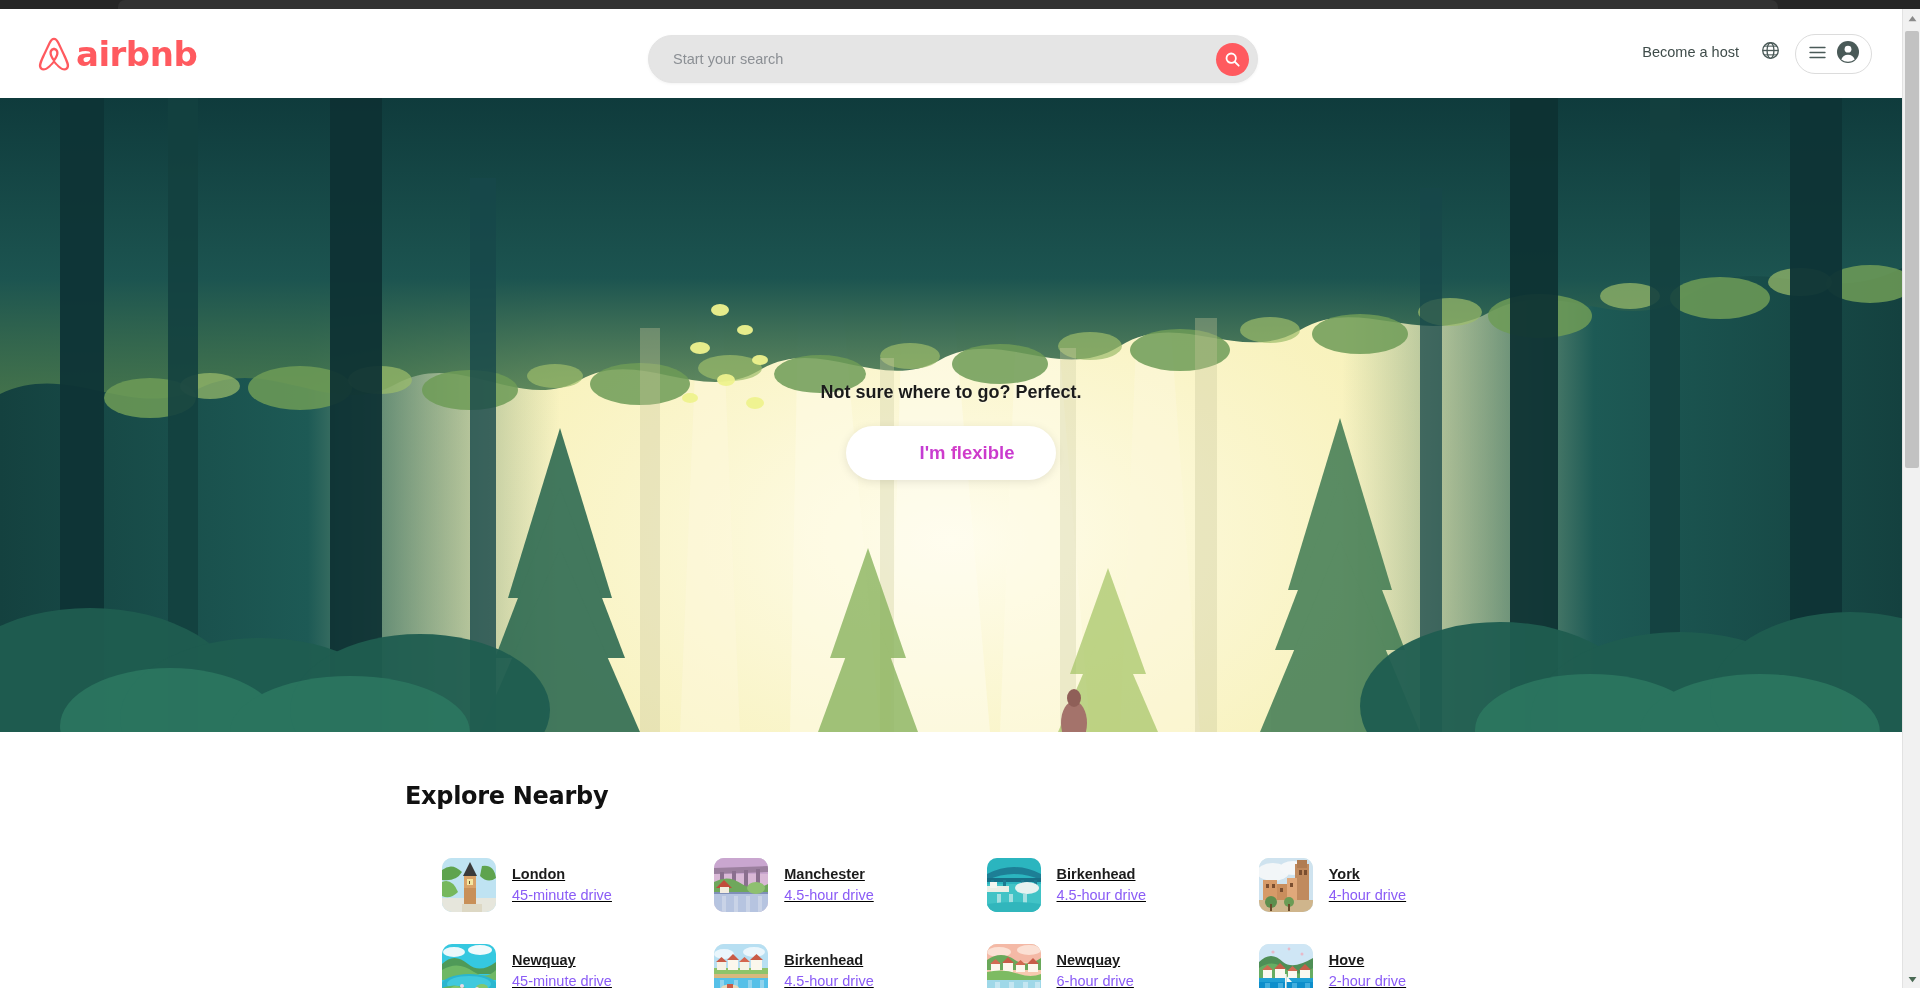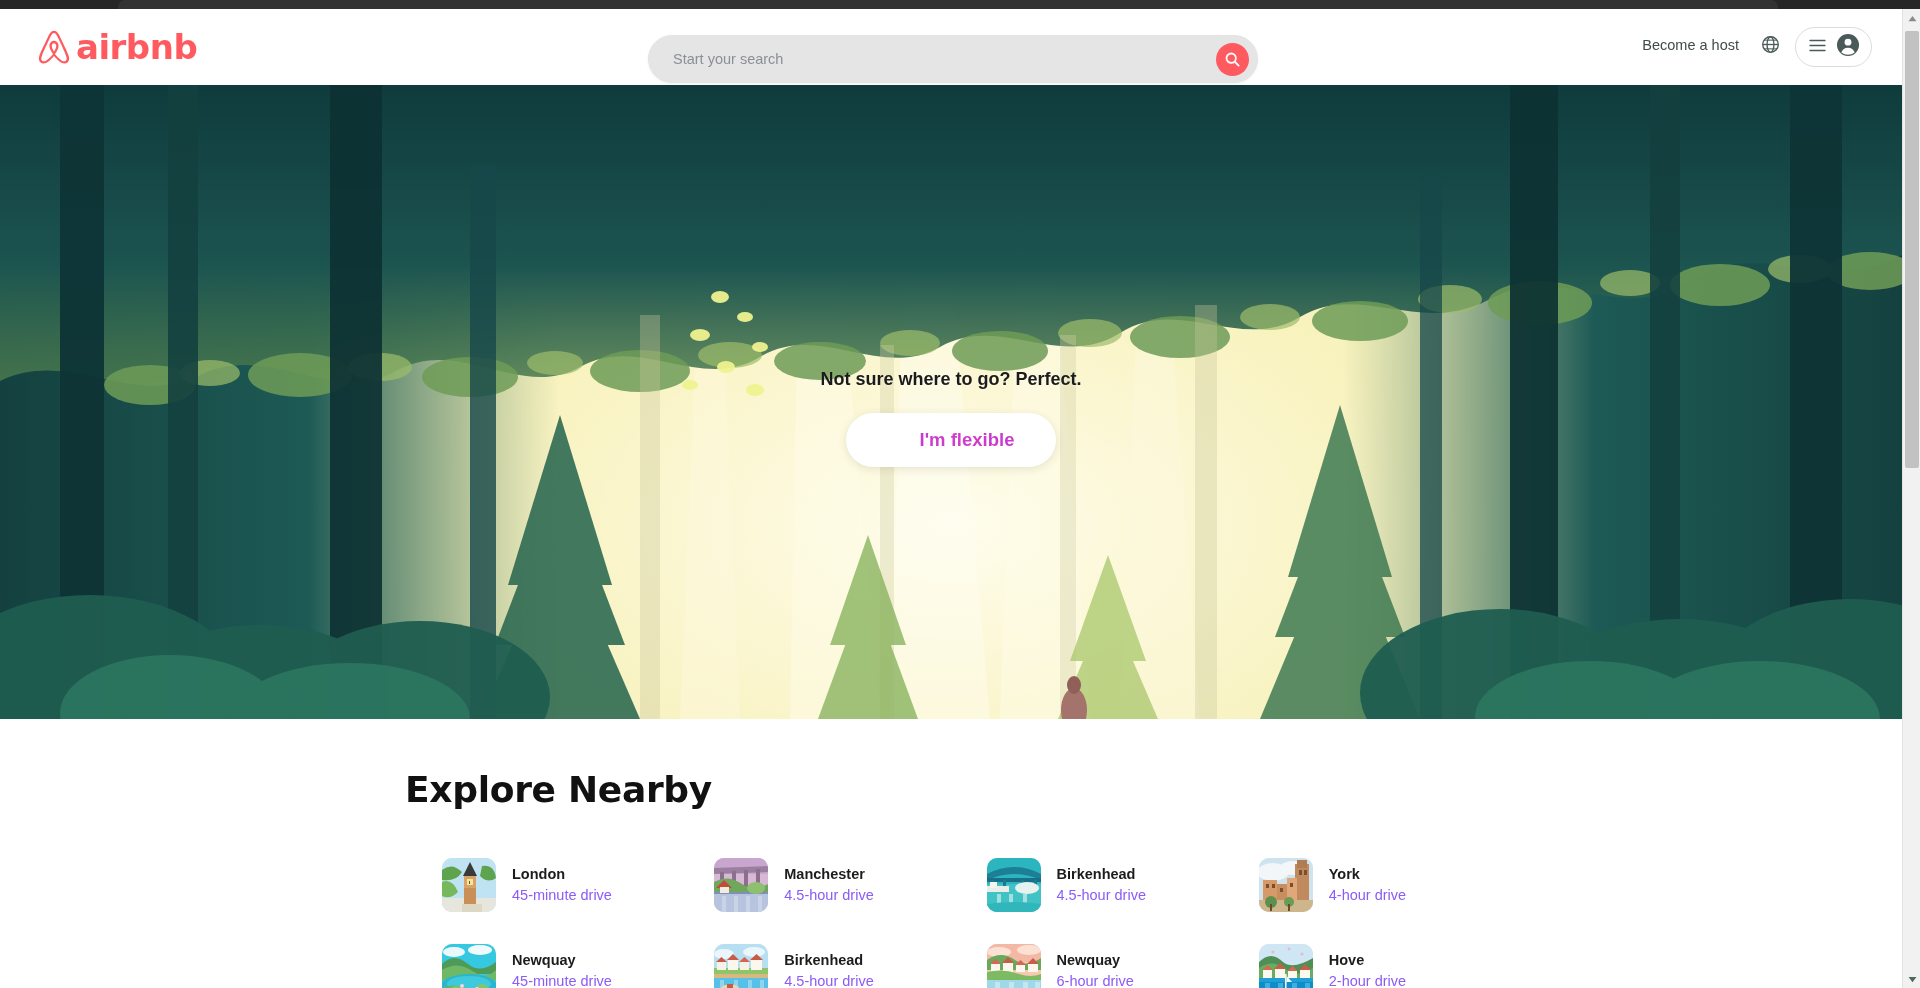--- a/index.html
+++ b/index.html
@@ -37,21 +37,21 @@
     top: 9px; left: 0;
     width: 1902px;
     height: 979px;
     overflow: hidden;
     background: #fff;
   }
 
   
   .header {
     position: relative;
-    height: 76px;
+    height: 89px;
     background: #ffffff;
     display: flex;
     align-items: center;
   }
 
   .logo {
     position: absolute;
     left: 37px;
     top: 50%;
     transform: translateY(-50%);
@@ -191,21 +191,21 @@
   .explore {
     background: #ffffff;
     padding: 50px 0 0 0;
   }
   .explore-inner {
     width: 1160px;
     margin: 0 auto;
     padding-left: 34px;
   }
   .explore-title {
-    font-size: 36px;
+    font-size: 24px;
     font-weight: 700;
     color: #111;
     letter-spacing: -0.3px;
     margin-bottom: 42px;
     font-family: "DejaVu Sans", sans-serif;
   }
   .dest-grid {
     display: grid;
     grid-template-columns: repeat(4, 1fr);
     row-gap: 20px;
@@ -221,21 +221,21 @@
     padding: 6px 6px 6px 0;
   }
   .dest-thumb {
     width: 54px; height: 54px;
     border-radius: 10px;
     overflow: hidden;
     flex: 0 0 auto;
     background: #cfe6e8;
   }
   .dest-thumb svg { display:block; width:54px; height:54px; }
-  .dest-text { display:flex; flex-direction:column; gap:3px; }
+  .dest-text { display:flex; flex-direction:column; gap:3px;text-decoration:underline; }
   .dest-name { font-size: 14.5px; color: #1c1c1c; font-weight: 600; line-height: 1.2; }
   .dest-drive { font-size: 14.5px; color: #8b5cf6; line-height: 1.2; }
 
   
   .scrollbar {
     position: absolute;
     top: 9px; right: 0;
     width: 18px;
     height: 979px;
     background: #f1f1f1;

